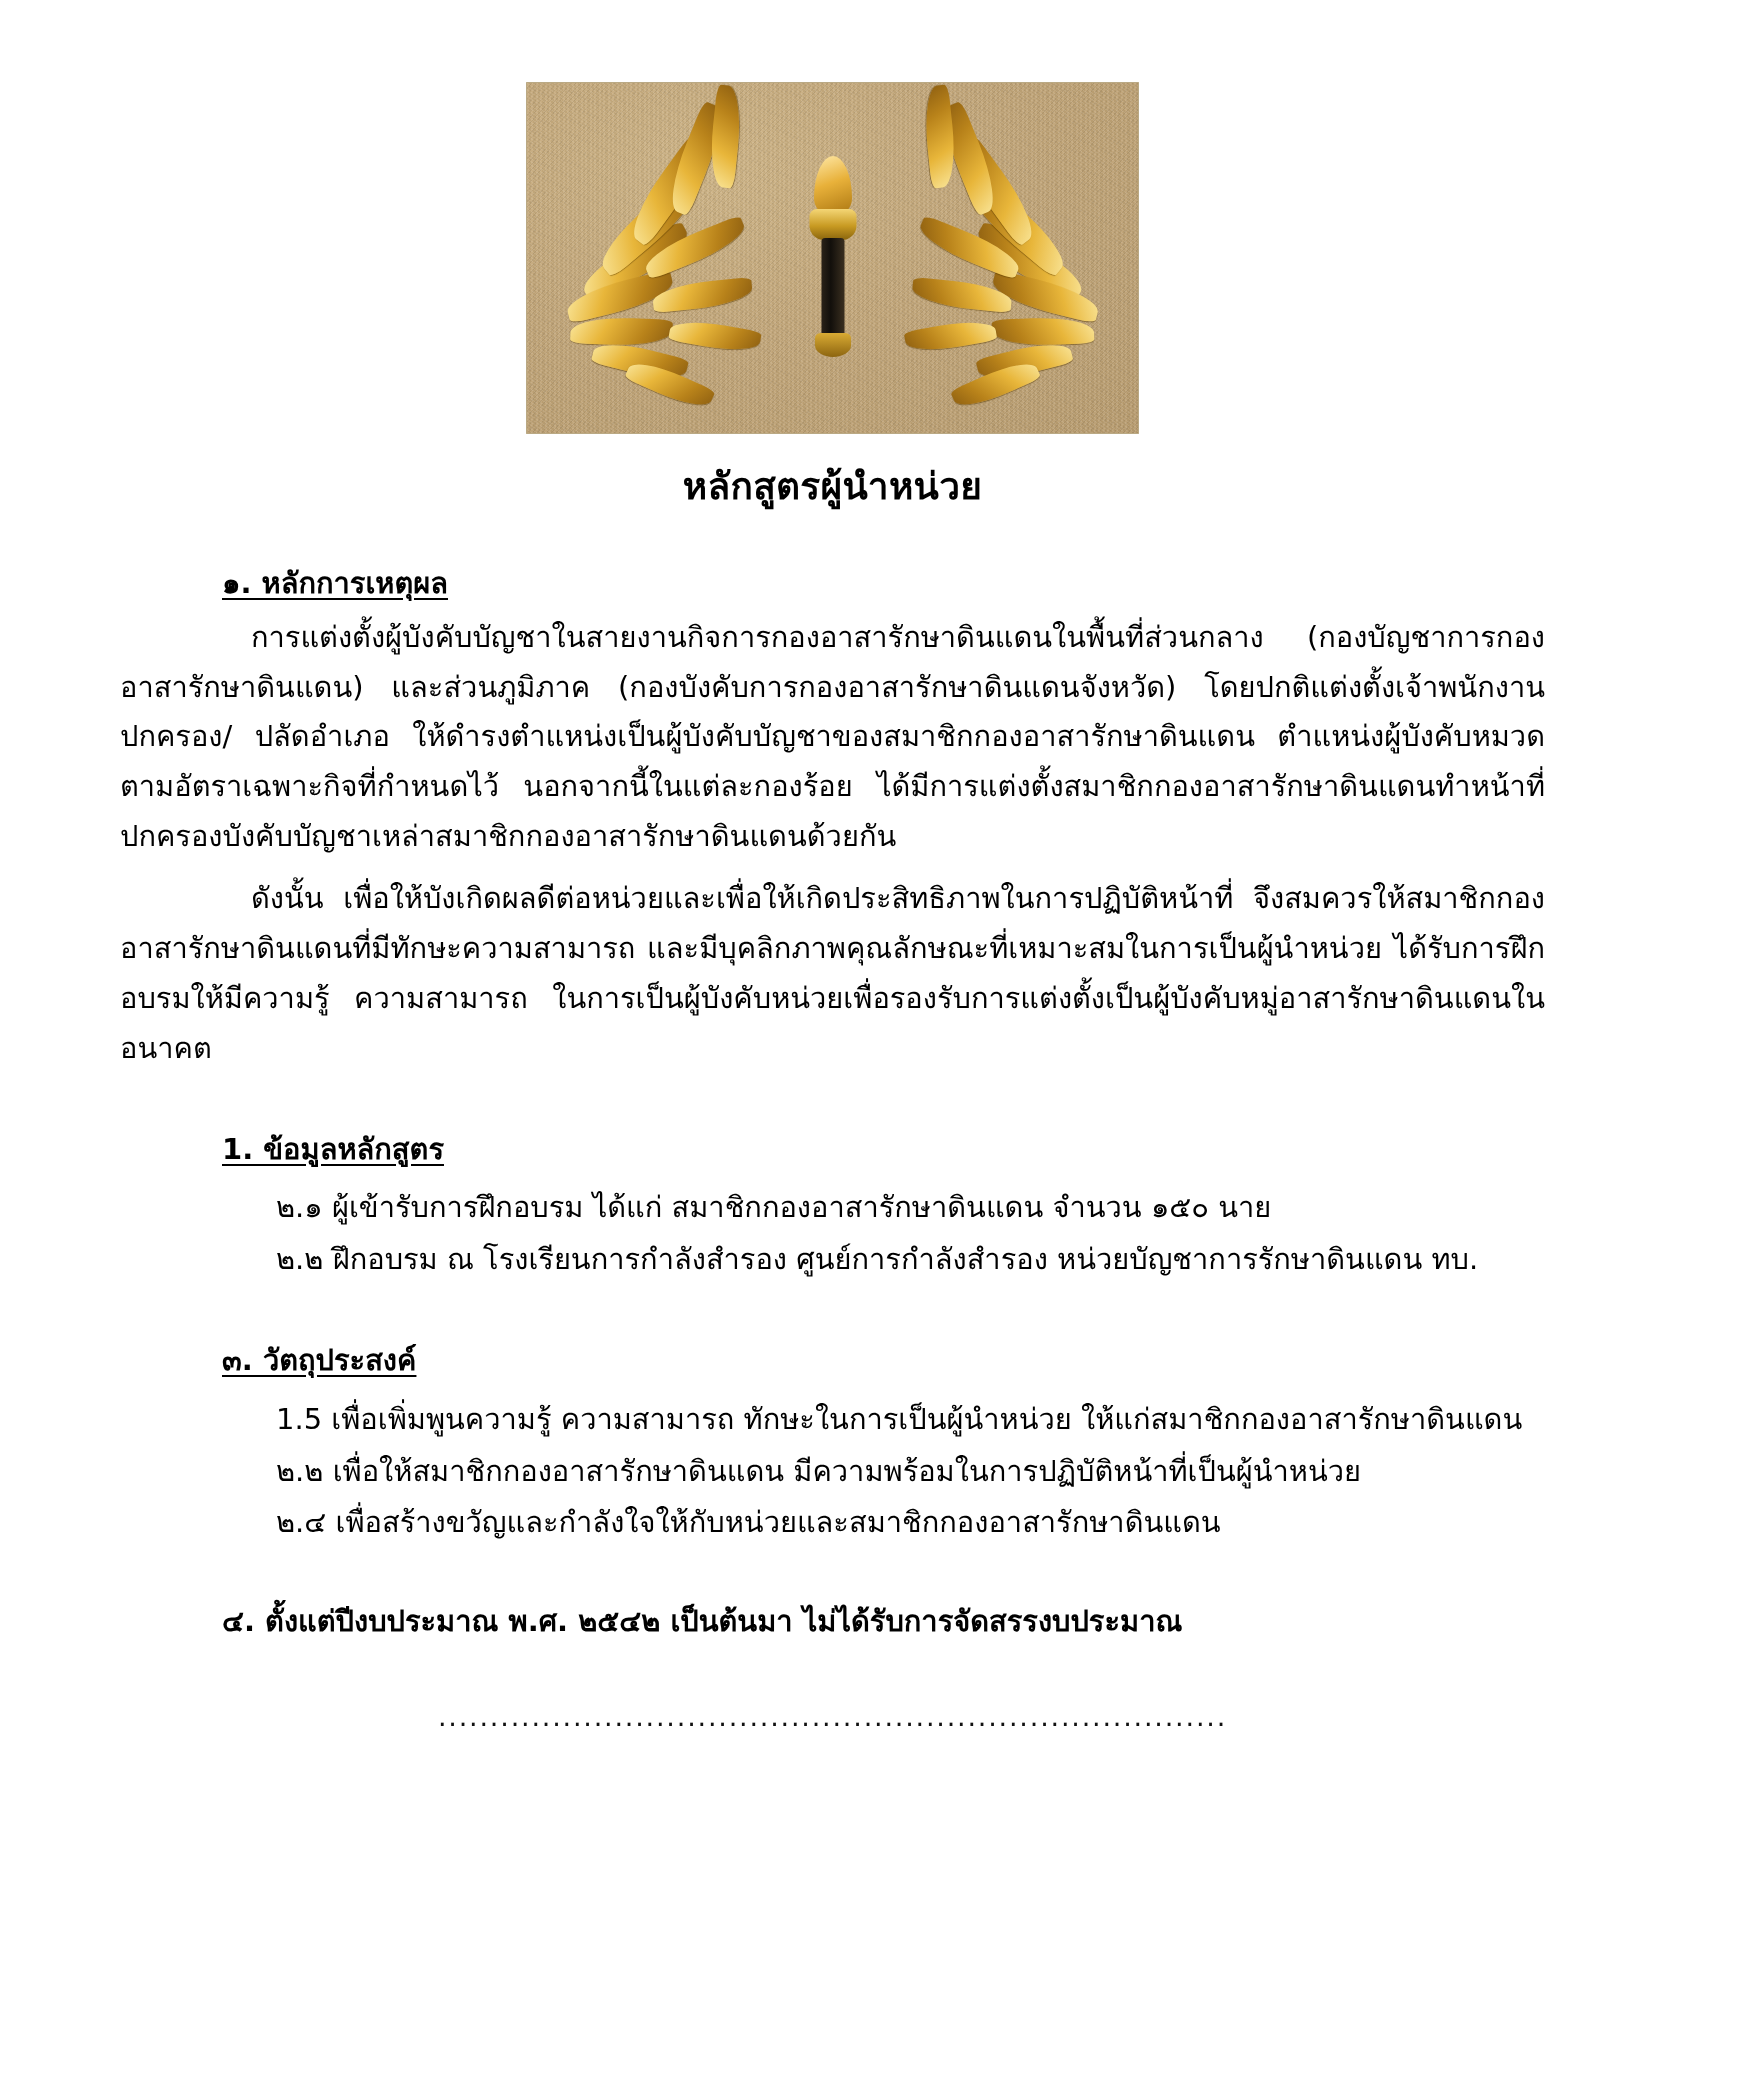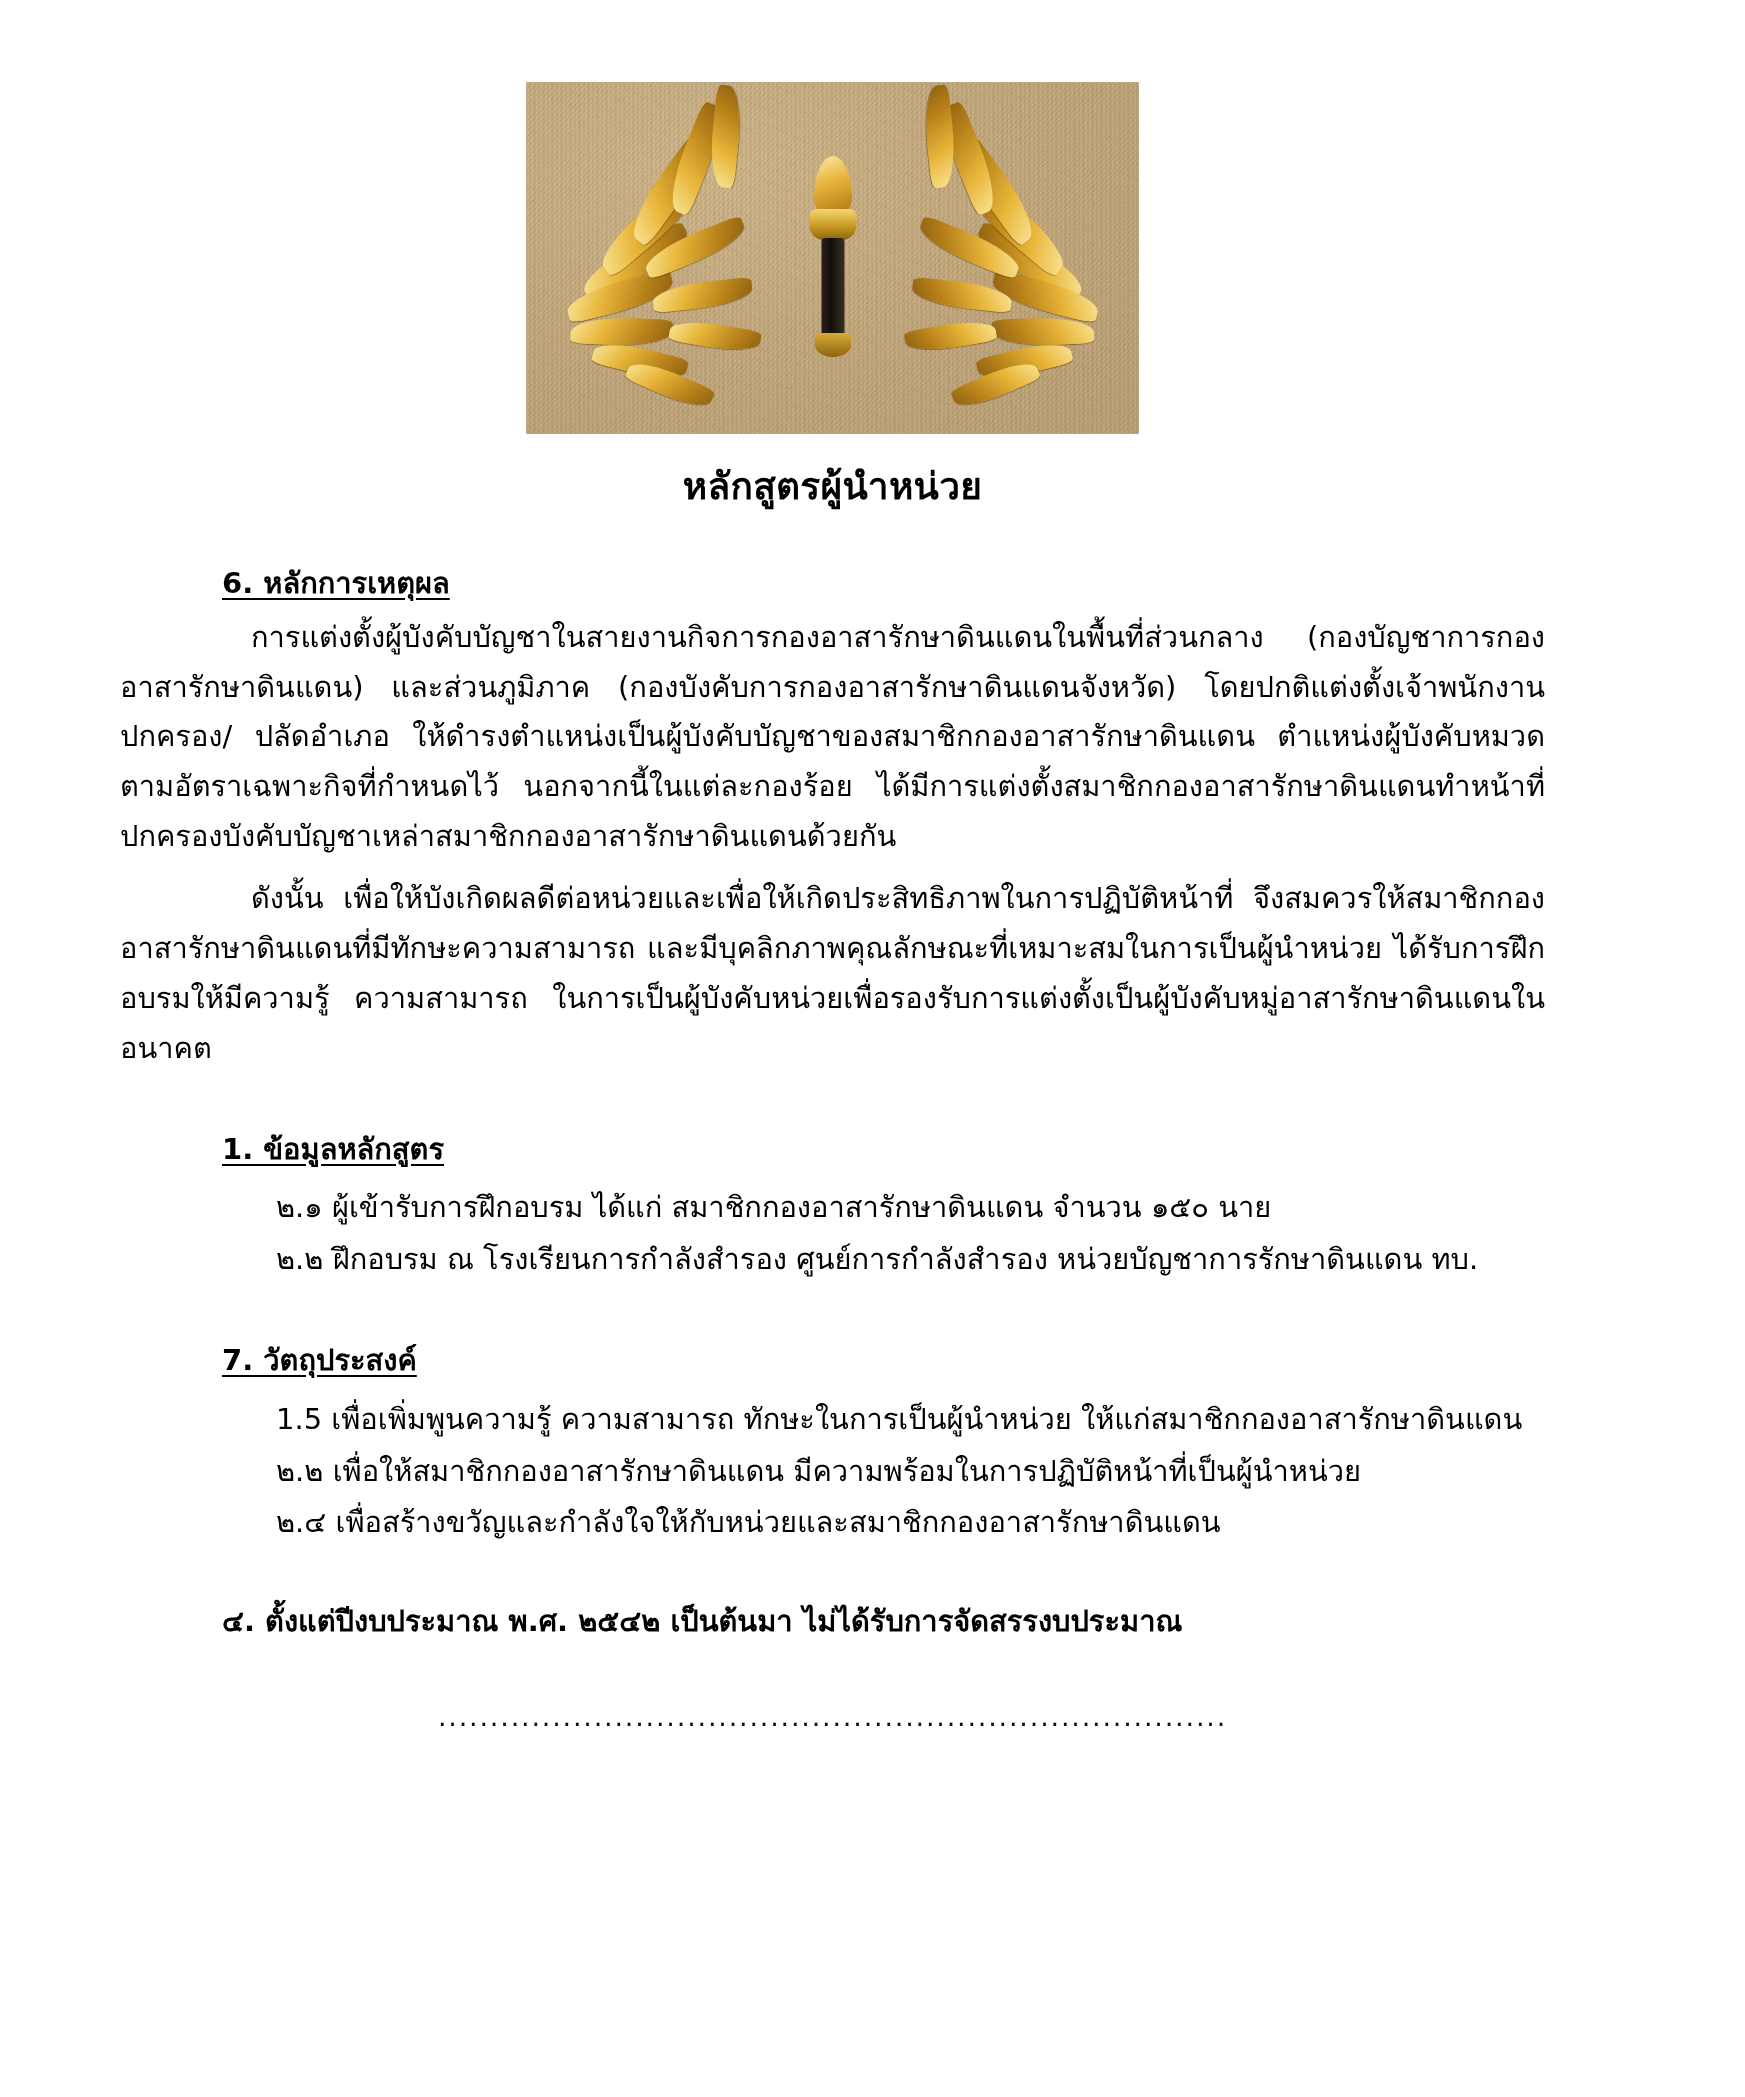--- a/index.html
+++ b/index.html
@@ -226,35 +226,35 @@
         </div>
       </div>
     </div>
   </div>
 
   <h1 class="doc-title">หลักสูตรผู้นำหน่วย</h1>
 
   <div class="content">
 
     <div class="section s1">
-      <div class="section-head">6. หลักการเหตุผล</div>
+      <div class="section-head">๑. หลักการเหตุผล</div>
       <p class="para">การแต่งตั้งผู้บังคับบัญชาในสายงานกิจการกองอาสารักษาดินแดนในพื้นที่ส่วนกลาง (กองบัญชาการกองอาสารักษาดินแดน) และส่วนภูมิภาค (กองบังคับการกองอาสารักษาดินแดนจังหวัด) โดยปกติแต่งตั้งเจ้าพนักงานปกครอง/ ปลัดอำเภอ ให้ดำรงตำแหน่งเป็นผู้บังคับบัญชาของสมาชิกกองอาสารักษาดินแดน ตำแหน่งผู้บังคับหมวดตามอัตราเฉพาะกิจที่กำหนดไว้ นอกจากนี้ในแต่ละกองร้อย ได้มีการแต่งตั้งสมาชิกกองอาสารักษาดินแดนทำหน้าที่ปกครองบังคับบัญชาเหล่าสมาชิกกองอาสารักษาดินแดนด้วยกัน</p>
       <p class="para second">ดังนั้น เพื่อให้บังเกิดผลดีต่อหน่วยและเพื่อให้เกิดประสิทธิภาพในการปฏิบัติหน้าที่ จึงสมควรให้สมาชิกกองอาสารักษาดินแดนที่มีทักษะความสามารถ  และมีบุคลิกภาพคุณลักษณะที่เหมาะสมในการเป็นผู้นำหน่วย ได้รับการฝึกอบรมให้มีความรู้ ความสามารถ ในการเป็นผู้บังคับหน่วยเพื่อรองรับการแต่งตั้งเป็นผู้บังคับหมู่อาสารักษาดินแดนในอนาคต</p>
     </div>
 
     <div class="section s2">
       <div class="section-head">1. ข้อมูลหลักสูตร</div>
       <ul class="items">
         <li>๒.๑ ผู้เข้ารับการฝึกอบรม ได้แก่ สมาชิกกองอาสารักษาดินแดน จำนวน ๑๕๐ นาย</li>
         <li>๒.๒ ฝึกอบรม ณ โรงเรียนการกำลังสำรอง ศูนย์การกำลังสำรอง หน่วยบัญชาการรักษาดินแดน ทบ.</li>
       </ul>
     </div>
 
     <div class="section s3">
-      <div class="section-head">7. วัตถุประสงค์</div>
+      <div class="section-head">๓. วัตถุประสงค์</div>
       <ul class="items">
         <li>1.5 เพื่อเพิ่มพูนความรู้ ความสามารถ ทักษะในการเป็นผู้นำหน่วย ให้แก่สมาชิกกองอาสารักษาดินแดน</li>
         <li>๒.๒ เพื่อให้สมาชิกกองอาสารักษาดินแดน มีความพร้อมในการปฏิบัติหน้าที่เป็นผู้นำหน่วย</li>
         <li>๒.๔ เพื่อสร้างขวัญและกำลังใจให้กับหน่วยและสมาชิกกองอาสารักษาดินแดน</li>
       </ul>
     </div>
 
     <div class="final-line">๔. ตั้งแต่ปีงบประมาณ พ.ศ. ๒๕๔๒ เป็นต้นมา ไม่ได้รับการจัดสรรงบประมาณ</div>
 
     <div class="dots">............................................................................</div>

